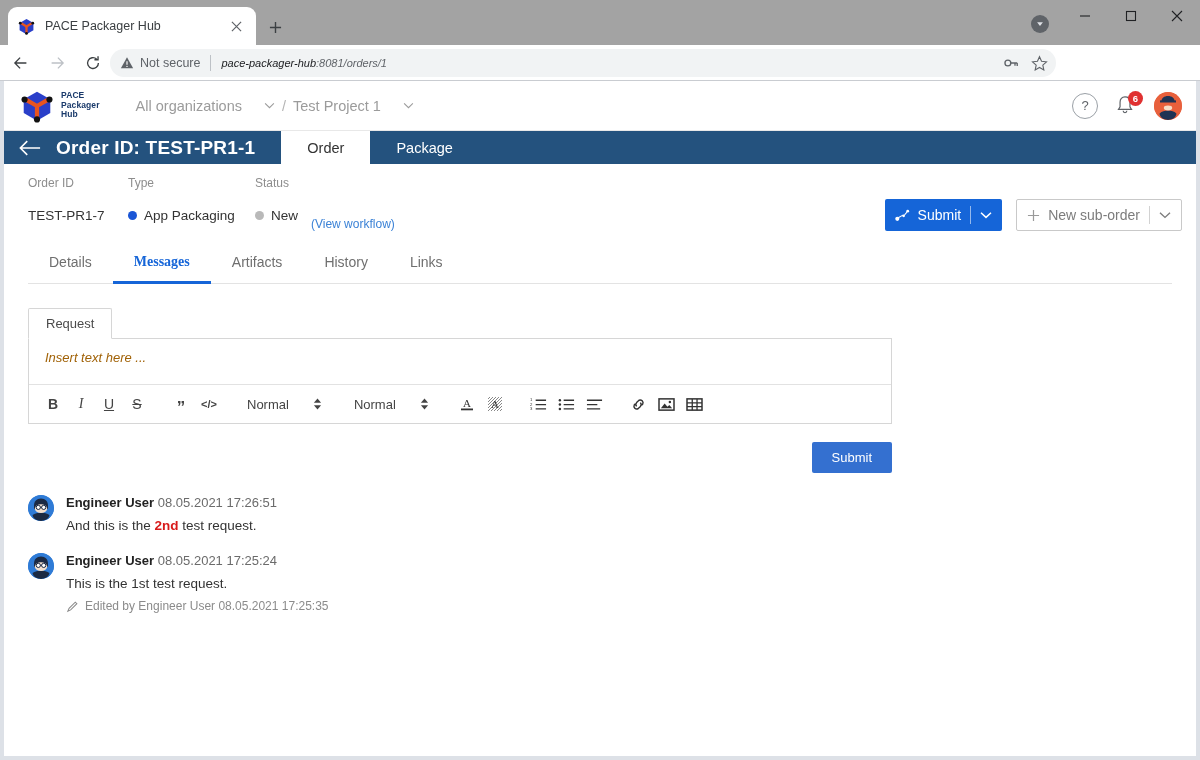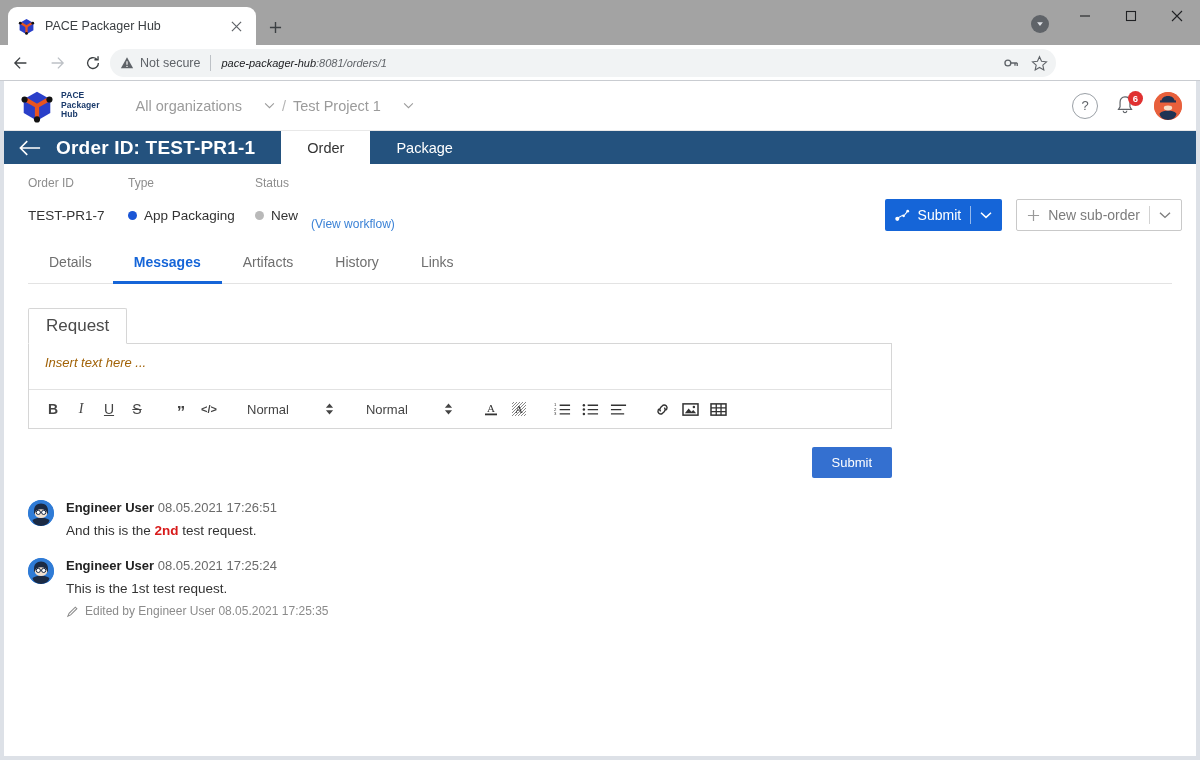--- a/index.html
+++ b/index.html
@@ -149,47 +149,47 @@
   .btn .divider { width: 1px; height: 18px; background: rgba(255,255,255,.55); margin: 0 9px; }
   .btn-outline .divider { background: #d2d2d2; }
   .caret { font-size: 11px; }
 
   
   .subtabs { position: relative; margin: 12px 24px 0 24px; border-bottom: 1px solid #e3e3e3; display: flex; }
   .subtab {
     padding: 10px 21px 13px 21px; font-size: 14px; color: #6f6f6f;
     position: relative;
   }
-  .subtab.active { color: #1565d8; font-weight: bold; }
+  .subtab.active { color: #1565d8; font-weight: bold; font-family: Liberation Serif, serif; }
   .subtab.active::after {
     content: ""; position: absolute; left: 0; right: 0; bottom: -1px; height: 3px; background: #1565d8;
   }
 
   
   .editor-wrap { margin: 24px 24px 0 24px; position: relative; }
   .editor-tab-strip { display: flex; position: relative; z-index: 2; }
   .editor-tab {
     border: 1px solid #d6d6d6; border-bottom: 1px solid #ffffff;
-    background: #ffffff; padding: 7px 17px; font-size: 17px; color: #4b4b4b;
+    background: #ffffff; padding: 7px 17px; font-size: 13px; color: #4b4b4b;
     border-radius: 2px 2px 0 0; margin-bottom: -1px;
   }
   .editor-box { border: 1px solid #d6d6d6; background: #ffffff; }
   .editor-area {
     height: 46px; padding: 11px 16px; box-sizing: border-box;
     font-size: 13px; color: #a16207; font-style: italic;
     border-bottom: 1px solid #e2e2e2;
   }
   .editor-toolbar { height: 38px; display: flex; align-items: center; padding: 0 10px; gap: 0; }
   .tb-btn {
     width: 28px; height: 28px; display: flex; align-items: center; justify-content: center;
     color: #444444; font-size: 14px;
   }
   .tb-gap { width: 16px; }
   .tb-select {
-    display: flex; align-items: center; gap: 36px;
+    display: flex; align-items: center; gap: 24px;
     font-size: 13px; color: #444444; padding: 0 6px; margin: 4px 2px;
   }
   .tb-updown { display: flex; flex-direction: column; align-items: center; gap: 2px; color: #444; font-size: 7px; line-height: 6px; }
 
   .submit-row { margin: 18px 24px 0 0; display: flex; justify-content: flex-end; }
   .btn-submit-sm {
     background: #3470d0; color: #ffffff; font-size: 13px;
     padding: 8px 20px; border-radius: 2px;
   }
 

